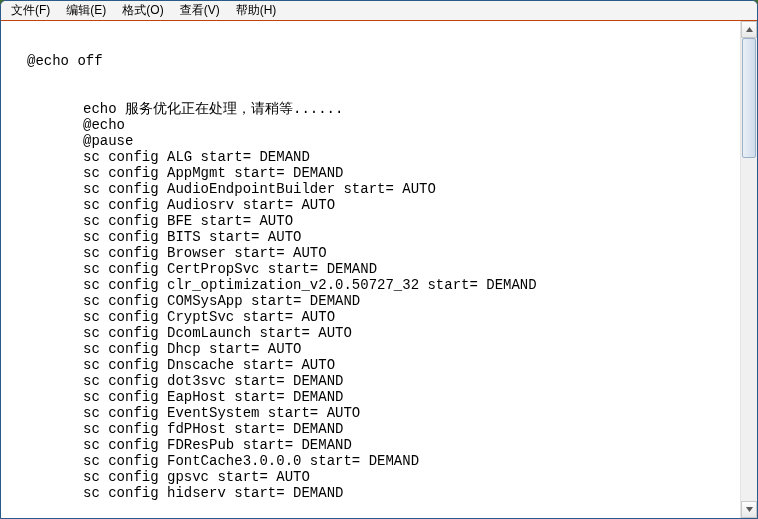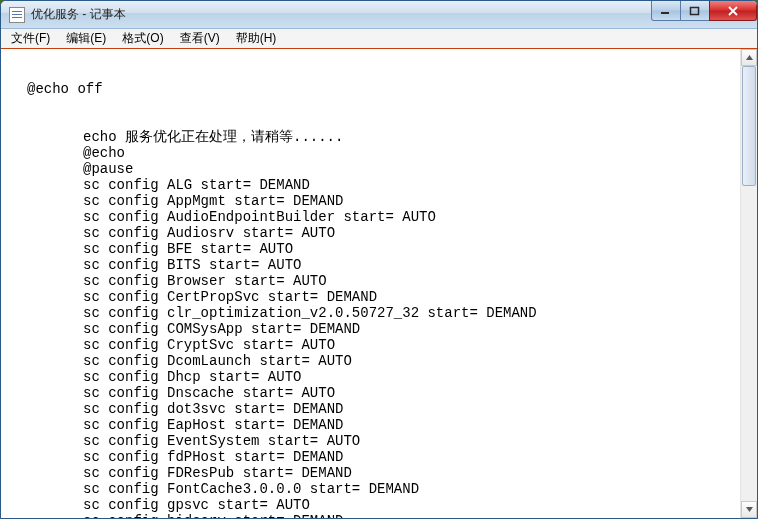--- a/index.html
+++ b/index.html
@@ -121,41 +121,20 @@
       background: linear-gradient(to right,#eaeff6,#cfdceb);
       border: 1px solid #9ab0c8;
       border-radius:2px;
     }
   </style>
 </head>
 <body>
 
 <div class="window">
 
-  <div class="titlebar">
-    <span class="titlebar-icon"></span>
-    <span class="title-text">优化服务 - 记事本</span>
-    <div class="window-controls">
-      <div class="wc-btn">
-        <svg viewBox="0 0 12 10">
-            <rect x="1" y="6" width="8" height="2" fill="#2a2a2a"></rect>
-          </svg>
-      </div>
-      <div class="wc-btn">
-        <svg viewBox="0 0 12 10">
-            <rect x="1.5" y="1.5" width="8" height="7" fill="none" stroke="#2a2a2a" stroke-width="1.5"></rect>
-          </svg>
-      </div>
-      <div class="wc-btn wc-close">
-        <svg viewBox="0 0 12 10">
-            <path d="M2 1 L10 9 M10 1 L2 9" stroke="#fff" stroke-width="1.8"></path>
-          </svg>
-      </div>
-    </div>
-  </div>
 
   <div class="menubar">
     <span class="menu-item">文件(F)</span>
     <span class="menu-item">编辑(E)</span>
     <span class="menu-item">格式(O)</span>
     <span class="menu-item">查看(V)</span>
     <span class="menu-item">帮助(H)</span>
   </div>
 
   <div class="client-area">

